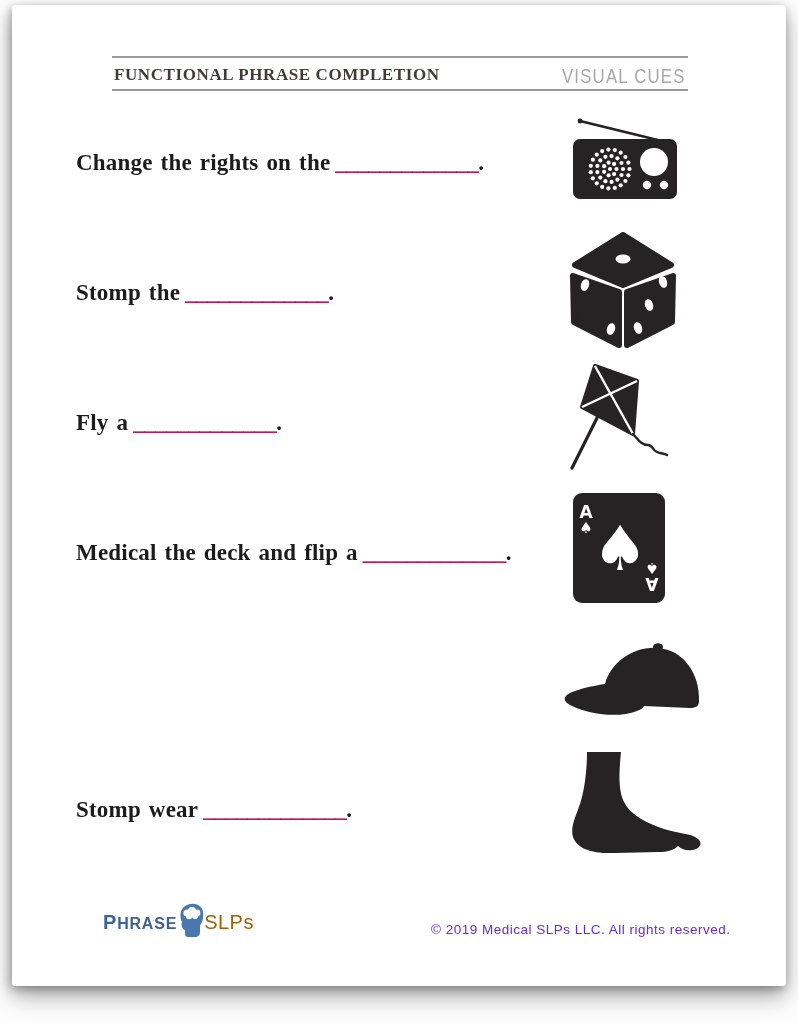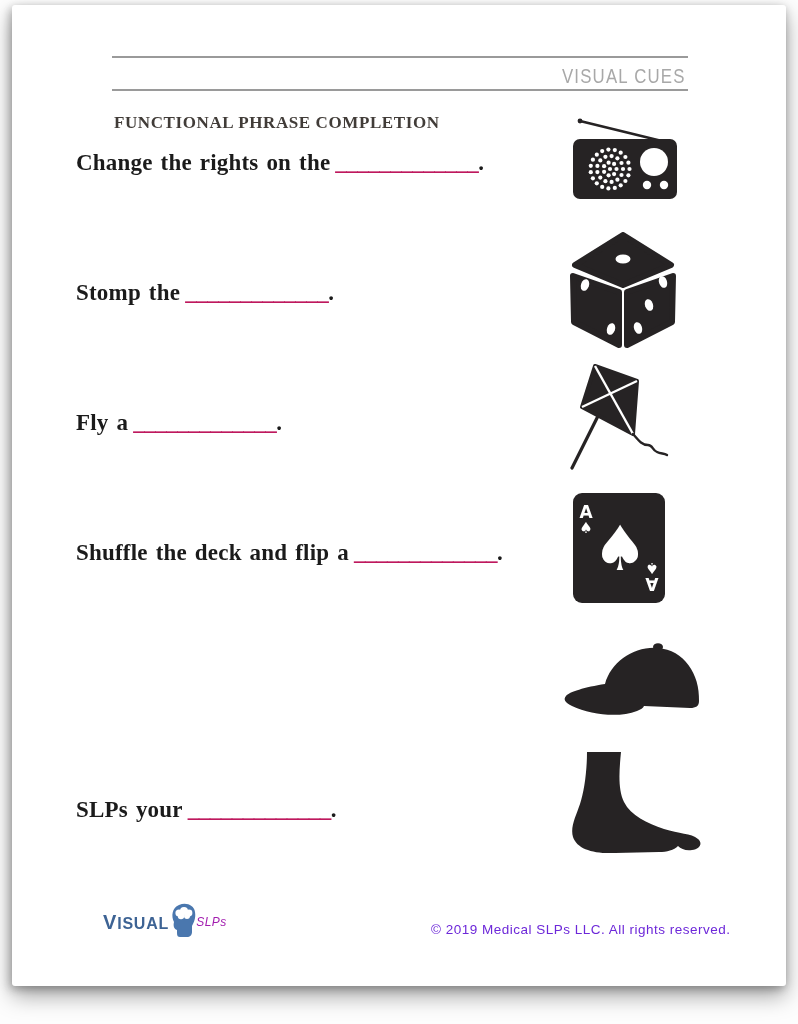--- a/index.html
+++ b/index.html
@@ -13,21 +13,21 @@
     position:absolute;left:12px;top:5px;width:774px;height:981px;
     background:#ffffff;border-radius:3px;
     box-shadow:0 10px 22px rgba(0,0,0,0.35),0 2px 8px rgba(0,0,0,0.18),-4px 4px 10px rgba(0,0,0,0.12);
   }
   
   .rule{position:absolute;left:100px;width:576px;height:0;border-top:2px solid #9a9a9a;}
   .rule-top{top:51px;}
   .rule-bottom{top:84px;}
   .header-title{
     position:absolute;left:102px;top:60px;
-    font-size:17px;font-weight:bold;letter-spacing:0.6px;color:#413c38;margin-top:48px;
+    font-size:17px;font-weight:bold;letter-spacing:0.6px;color:#413c38;
   }
   .header-cues{
     position:absolute;right:100px;top:59px;
     font-family:"Liberation Sans","DejaVu Sans",sans-serif;
     font-size:21px;color:#a8a8a8;letter-spacing:1.5px;
     transform:scaleX(0.8);transform-origin:100% 50%;
     white-space:nowrap;
   }
   
   .row{
@@ -43,21 +43,21 @@
   .logo{
     position:absolute;left:91px;top:896px;height:42px;
     display:flex;align-items:center;
     font-family:"Liberation Sans","DejaVu Sans",sans-serif;
   }
   .logo-medical{
     display:inline-block;font-weight:bold;font-size:16px;letter-spacing:0.8px;color:#3d6394;
   }
   .logo-medical::first-letter{font-size:20px;}
   .logo-head{margin:0 -2px 0 -1px;}
-  .logo-slps{display:inline-block;font-size:12px;letter-spacing:0.5px;color:#a21caf;font-style:italic;}
+  .logo-slps{display:inline-block;font-size:20px;letter-spacing:0.5px;color:#a16207;}
   .copyright{
     position:absolute;left:419px;top:917px;
     font-family:"Liberation Sans","DejaVu Sans",sans-serif;
     font-size:13.5px;color:#6d28d9;letter-spacing:0.5px;white-space:nowrap;
   }
 </style>
 </head>
 <body>
 
 <div class="sheet">
@@ -147,21 +147,21 @@
     <svg width="150" height="112" viewBox="0 0 150 112">
       <line x1="64" y1="34" x2="27" y2="108" stroke="#262324" stroke-width="3.2" stroke-linecap="round"></line>
       <polygon points="50,6 92,21 88,74 37,47" fill="#262324" stroke="#262324" stroke-width="4" stroke-linejoin="round"></polygon>
       <line x1="50" y1="6" x2="88" y2="74" stroke="#ffffff" stroke-width="2.4"></line>
       <line x1="37" y1="47" x2="92" y2="21" stroke="#ffffff" stroke-width="2.4"></line>
       <path d="M88 74 C 94 81 97 85 103 85 C 108 85 107 90 112 92 C 116 94 119 93 122 95" fill="none" stroke="#262324" stroke-width="2.4" stroke-linecap="round"></path>
     </svg>
   </div>
 
   <div class="row" style="top:535px">
-    <span>Shuffle the deck and flip a</span><span class="blank">_____________</span><span>.</span>
+    <span>Medical the deck and flip a</span><span class="blank">_____________</span><span>.</span>
   </div>
   <div class="icon" style="left:560px;top:487px">
     <svg width="94" height="112" viewBox="0 0 94 112">
       <rect x="1" y="1" width="92" height="110" rx="9" fill="#262324"></rect>
       <text x="14" y="26" font-size="17" fill="#ffffff" text-anchor="middle" class="card-rank">A</text>
       <text x="14" y="41" font-size="15" fill="#ffffff" text-anchor="middle" font-family="DejaVu Sans">♠</text>
       <text x="48" y="78" font-size="62" fill="#ffffff" text-anchor="middle" font-family="DejaVu Sans">♠</text>
       <g transform="rotate(180 47 56)">
         <text x="14" y="26" font-size="17" fill="#ffffff" text-anchor="middle" class="card-rank">A</text>
         <text x="14" y="41" font-size="15" fill="#ffffff" text-anchor="middle" font-family="DejaVu Sans">♠</text>
@@ -170,30 +170,30 @@
   </div>
 
   <div class="icon" style="left:539px;top:631px">
     <svg width="158" height="100" viewBox="0 0 158 100">
       <ellipse cx="107" cy="11" rx="5" ry="3.8" fill="#262324"></ellipse>
       <path d="M107 12 C 83 10 60 26 54 48 C 34 51 18 56 15 60 C 12 63 14 67 21 70 C 40 79 68 82 86 75 C 90 73.5 92 72 93 70 L 139 72 C 145 72 148 70 148 65 C 149 38 133 14 107 12 Z" fill="#262324"></path>
     </svg>
   </div>
 
   <div class="row" style="top:792px">
-    <span>SLPs your</span><span class="blank">_____________</span><span>.</span>
+    <span>Stomp wear</span><span class="blank">_____________</span><span>.</span>
   </div>
   <div class="icon" style="left:545px;top:745px">
     <svg width="155" height="115" viewBox="0 0 155 115">
       <path d="M30 2 L64 2 C 62 22 61 40 67 52 C 74 66 90 73 107 79 C 122 84 134 83 141 89 C 146 93 143 99 135 100 C 129 101 124 99 121 96 C 117 100 110 102 102 102 L 58 103 C 36 104 20 99 16 87 C 13 77 19 66 23 54 C 27 42 30 22 30 2 Z" fill="#262324"></path>
     </svg>
   </div>
 
   <div class="logo">
-    <span class="logo-medical">VISUAL</span>
+    <span class="logo-medical">PHRASE</span>
     <span class="logo-head">
       <svg width="30" height="36" viewBox="0 0 30 36">
         <path d="M6 20 C 3 14 4 6 11 3 C 18 0 26 3 27 10 C 28 16 26 20 24 24 L 24 30 C 24 33 22 35 19 35 L 12 35 C 10 35 9 34 9 31 L 9 28 C 6 27 5 24 6 20 Z" fill="#4a77ae"></path>
         <g fill="#ffffff">
           <circle cx="11" cy="11" r="3.6"></circle>
           <circle cx="16" cy="9" r="4"></circle>
           <circle cx="21" cy="11" r="3.4"></circle>
           <circle cx="13" cy="14" r="3.2"></circle>
           <circle cx="19" cy="14" r="3"></circle>
         </g>

